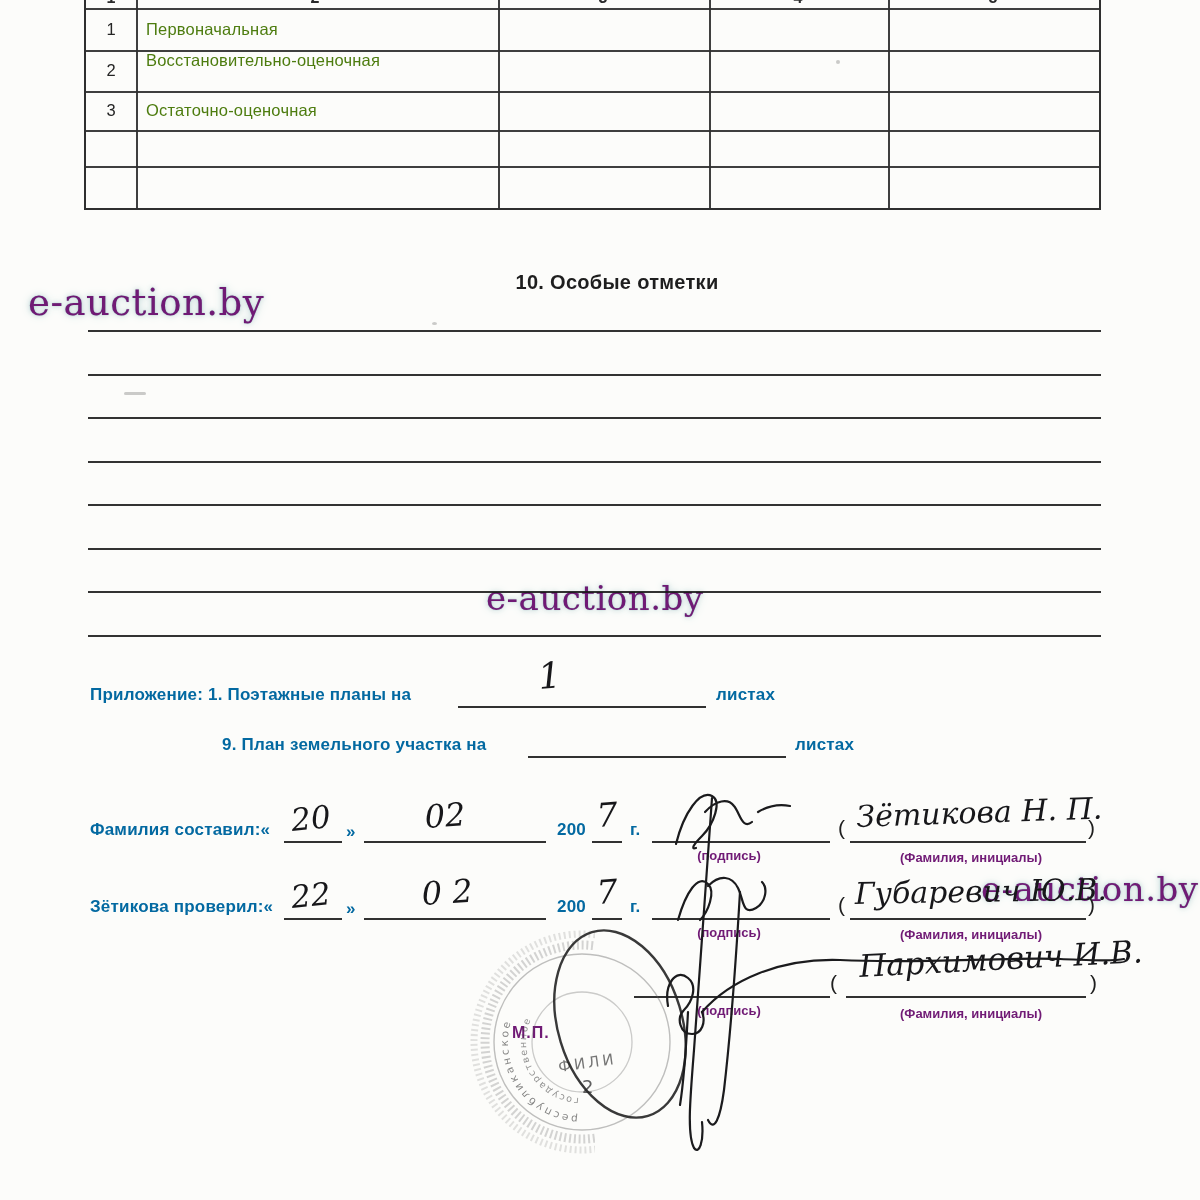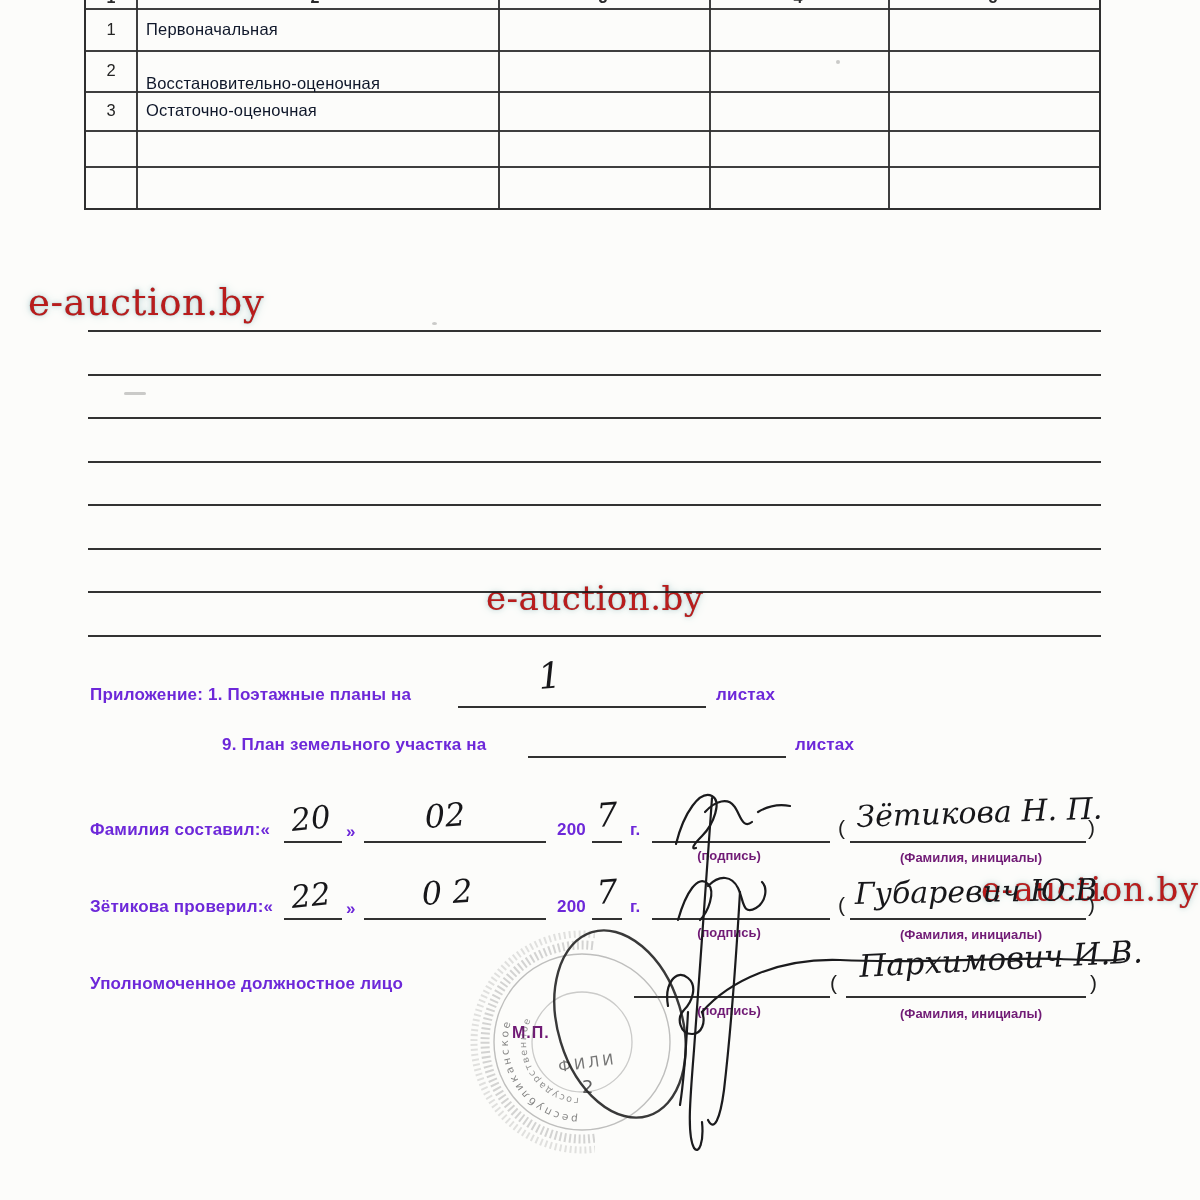--- a/index.html
+++ b/index.html
@@ -9,32 +9,32 @@
     font-family:"Liberation Sans",sans-serif;color:#222;
   }
   
   .tbl{position:absolute;left:84px;top:0;width:1013px;height:208px;
        border-left:2px solid #2f2f2f;border-right:2px solid #2f2f2f;border-bottom:2px solid #2f2f2f;}
   .tbl .hl{position:absolute;left:0;right:0;height:0;border-top:2px solid #2f2f2f;opacity:.92;}
   .tbl .vl{position:absolute;top:0;bottom:0;width:0;border-left:2px solid #2f2f2f;opacity:.92;}
   .hdr-clip{position:absolute;left:0;top:0;width:100%;height:8px;overflow:hidden;}
   .hdr-num{position:absolute;top:-11px;width:30px;text-align:center;font-size:16px;font-weight:700;color:#2a2a2a;}
   .cell-num{position:absolute;width:50px;text-align:center;font-size:16.5px;color:#242424;}
-  .cell-txt{position:absolute;left:60px;font-size:16.5px;color:#0f172a;letter-spacing:.2px;}
+  .cell-txt{position:absolute;left:60px;font-size:16.5px;color:#4d7c0f;letter-spacing:.2px;}
   
   .sec-title{position:absolute;left:462px;top:271px;width:310px;text-align:center;
              font-size:20px;font-weight:700;color:#1e1e1e;letter-spacing:.3px;}
-  .printed{position:absolute;font-size:17px;font-weight:700;color:#6d28d9;letter-spacing:.2px;white-space:nowrap;}
+  .printed{position:absolute;font-size:17px;font-weight:700;color:#0369a1;letter-spacing:.2px;white-space:nowrap;}
   .caption{position:absolute;font-size:13px;font-weight:700;color:#701a75;text-align:center;white-space:nowrap;}
   .paren{position:absolute;font-size:21px;font-weight:400;color:#1f1f1f;}
   
   .rule{position:absolute;left:88px;width:1013px;height:0;border-top:2px solid #161616;opacity:.88;}
   .ul{position:absolute;height:0;border-bottom:2px solid #1b1b1b;opacity:.9;}
   
-  .wm{position:absolute;font-family:"DejaVu Serif",serif;font-weight:400;color:#b91c1c;
+  .wm{position:absolute;font-family:"DejaVu Serif",serif;font-weight:400;color:#701a75;
       letter-spacing:.5px;white-space:nowrap;
       text-shadow:0 0 1px #8fb4b6,0 0 5px #bdd6d6,0 0 11px #d2e4e4;}
   
   .hand{position:absolute;font-family:"DejaVu Serif",serif;font-style:italic;
         color:#17171a;white-space:nowrap;transform-origin:left bottom;}
   
   .stamp-mp{position:absolute;left:512px;top:1024px;font-size:16px;font-weight:700;color:#701a75;letter-spacing:1px;}
   .stamp-fil{position:absolute;left:558px;top:1054px;font-size:15px;color:#555;letter-spacing:3px;
              transform:rotate(-8deg);opacity:.8;font-family:"DejaVu Sans",sans-serif;}
   .stamp-num{position:absolute;left:582px;top:1076px;font-size:18px;color:#444;opacity:.85;
@@ -61,25 +61,26 @@
     <div class="hl" style="top:130px"></div>
     <div class="hl" style="top:166px"></div>
     <div class="vl" style="left:50px"></div>
     <div class="vl" style="left:412px"></div>
     <div class="vl" style="left:623px"></div>
     <div class="vl" style="left:802px"></div>
 
     <div class="cell-num" style="top:20px">1</div>
     <div class="cell-txt" style="top:20px">Первоначальная</div>
     <div class="cell-num" style="top:61px">2</div>
-    <div class="cell-txt" style="top:74px">Восстановительно-оценочная</div>
+    <div class="cell-txt" style="top:51px">Восстановительно-оценочная</div>
     <div class="cell-num" style="top:101px">3</div>
     <div class="cell-txt" style="top:101px">Остаточно-оценочная</div>
   </div>
 
+  <div class="sec-title">10. Особые отметки</div>
 
   <div class="wm" style="left:28px;top:281px;font-size:37px">e-auction.by</div>
   <div class="wm" style="left:486px;top:578px;font-size:34px">e-auction.by</div>
   <div class="wm" style="left:981px;top:869px;font-size:34px">e-auction.by</div>
 
   <div class="rule" style="top:330px"></div>
   <div class="rule" style="top:374px"></div>
   <div class="rule" style="top:417px"></div>
   <div class="rule" style="top:461px"></div>
   <div class="rule" style="top:504px"></div>
@@ -129,21 +130,20 @@
   <div class="hand" style="left:598px;top:873px;font-size:33px;transform:rotate(-4deg)">7</div>
   <div class="printed" style="left:630px;top:897px">г.</div>
   <div class="ul" style="left:652px;top:918px;width:178px"></div>
   <div class="paren" style="left:838px;top:893px">(</div>
   <div class="ul" style="left:850px;top:918px;width:236px"></div>
   <div class="hand" style="left:855px;top:876px;font-size:30px;transform:rotate(-1deg)">Губаревич Ю.В.</div>
   <div class="paren" style="left:1088px;top:893px">)</div>
   <div class="caption" style="left:683px;top:925px;width:92px">(подпись)</div>
   <div class="caption" style="left:876px;top:927px;width:190px">(Фамилия, инициалы)</div>
 
-  <div class="printed" style="left:90px;top:974px">Уполномоченное должностное лицо</div>
   <div class="ul" style="left:634px;top:996px;width:196px"></div>
   <div class="paren" style="left:830px;top:971px">(</div>
   <div class="ul" style="left:846px;top:996px;width:240px"></div>
   <div class="hand" style="left:860px;top:948px;font-size:31px;transform:rotate(-3deg)">Пархимович И.В.</div>
   <div class="paren" style="left:1090px;top:971px">)</div>
   <div class="caption" style="left:683px;top:1003px;width:92px">(подпись)</div>
   <div class="caption" style="left:876px;top:1006px;width:190px">(Фамилия, инициалы)</div>
 
   <div class="stamp-mp">М.П.</div>
   <div class="stamp-fil">ФИЛИ</div>

